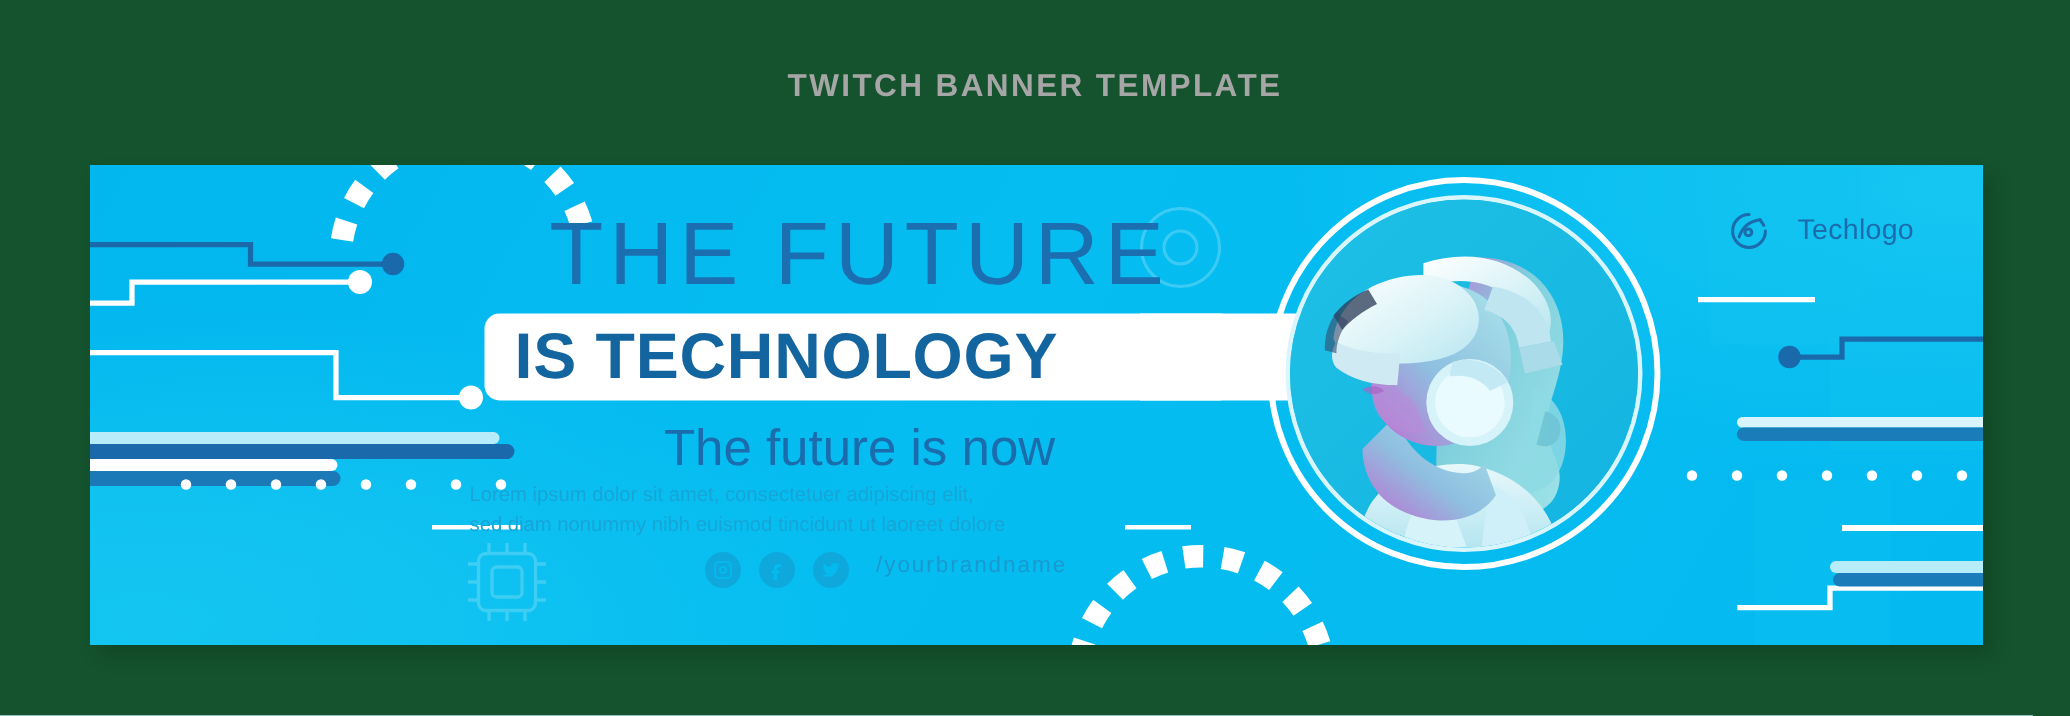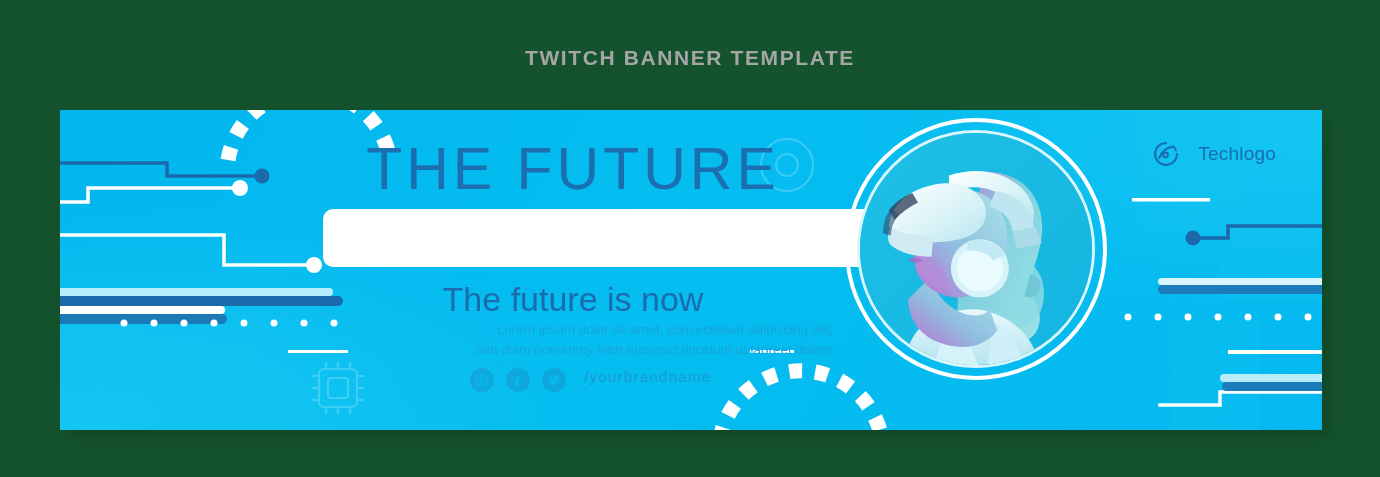--- a/index.html
+++ b/index.html
@@ -62,21 +62,21 @@
     color:#13659f; white-space:nowrap;
   }
   .subhead {
     position:absolute; left:268px; top:170px; width:490px;
     text-align:center;
     font-size:34px; font-weight:300;
     color:#1a6cad; white-space:nowrap;
   }
   .body-copy {
     position:absolute; left:253px; top:210px; width:520px;
-    text-align:right;
+    text-align:left;
     font-size:13.5px; line-height:1.5; font-weight:400;
     color:#17a5d8;
   }
   .social-row {
     position:absolute; left:410px; top:258px;
     display:flex; align-items:flex-start; gap:12px;
   }
   .soc {
     width:24px; height:24px; border-radius:50%;
     background:#0fa8dc;
@@ -215,20 +215,21 @@
 
       <g>
         <path d="M660 330 A82 82 0 0 1 822 330" fill="none" stroke="#ffffff" stroke-width="15" stroke-dasharray="13 13" stroke-linecap="butt"></path>
       </g>
     </svg>
 
     <div class="headline">THE FUTURE</div>
 
     <div class="white-bar-ext"></div>
     <div class="white-bar"></div>
+    <div class="headline-strong">IS TECHNOLOGY</div>
 
     <div class="subhead">The future is now</div>
 
     <div class="body-copy">
       <div>Lorem ipsum dolor sit amet, consectetuer adipiscing elit,</div>
       <div>sed diam nonummy nibh euismod tincidunt ut laoreet dolore</div>
     </div>
 
     <div class="social-row">
       <span class="soc">

